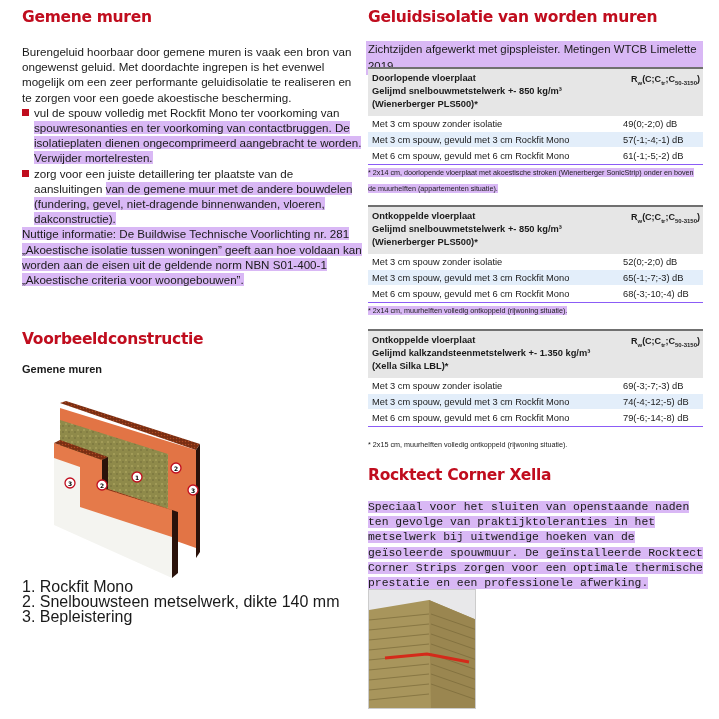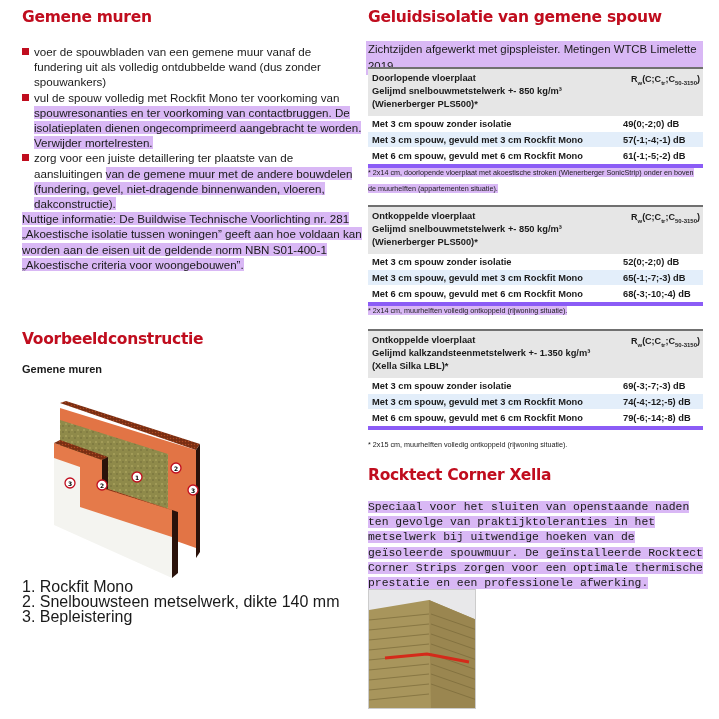--- a/index.html
+++ b/index.html
@@ -19,42 +19,39 @@
     #legend { position: absolute; top: 579px; font-size: 16px; line-height: 15.2px; }
     #h-geluid { position: absolute; top: 8px; font-size: 15.5px; }
     #zicht { position: absolute; top: 41px; left: -2px; width: 337px; font-size: 11.4px; line-height: 17px; padding-left: 2px; }
     .tbl { position: absolute; left: 0; width: 335px; font-size: 9.3px; }
     .tbl .head { background: #e6e6e6; border-top: 2px solid #707070; padding: 3px 14px 5px 4px; position: relative; font-weight: bold; line-height: 13px; }
     .tbl .head .rw { position: absolute; right: 3px; top: 4px; font-size: 9px; }
     .tbl .head .rw sub { font-size: 6px; }
     .tbl .row { display: flex; justify-content: space-between; padding: 0 4px; height: 16px; line-height: 16px; border-bottom: 1px solid #fff; }
     .tbl .row.alt { background: #e3eefa; }
     .tbl .row .val { width: 76px; }
-    .tbl .rows { border-bottom: 4px solid #8b5cf6; font-weight: bold; }
+    .tbl .rows { border-bottom: 1px solid #8b5cf6; }
     .note { font-size: 7.2px; line-height: 16px; }
     #tbl1 { top: 67px; }
     #tbl2 { top: 205px; }
     #tbl3 { top: 329px; }
     #note1 { position: absolute; top: 165px; width: 335px; }
     #note2 { position: absolute; top: 303px; }
     #note3 { position: absolute; top: 425px; margin-top: 12px; }
     #h-rocktect { position: absolute; top: 466px; font-size: 15.5px; }
     #rocktect-text { position: absolute; top: 500px; font-size: 11.4px; line-height: 15.2px; width: 335px; font-family: Liberation Mono, monospace; }
     #photo { position: absolute; top: 589px; left: 0; width: 108px; height: 120px; border: 1px solid #ccc; overflow: hidden; background: #b5a06a; }
   </style>
 </head>
 <body>
 
 <div class="col-left">
   <h2 id="h-gemene">Gemene muren</h2>
   <div id="intro">
-    <div class="bullet">
-      <span class="sq"></span>
-      <span>voer de spouwbladen van een gemene muur vanaf de fundering uit als volledig ontdubbelde wand (dus zonder spouwankers)</span>
-    </div>
+    <p>Burengeluid hoorbaar door gemene muren is vaak een bron van ongewenst geluid. Met doordachte ingrepen is het evenwel mogelijk om een zeer performante geluidisolatie te realiseren en te zorgen voor een goede akoestische bescherming.</p>
     <div class="bullet">
       <span class="sq"></span>
       <span>vul de spouw volledig met Rockfit Mono ter voorkoming van</span>
       <span class="hl">spouwresonanties en ter voorkoming van contactbruggen. De isolatieplaten dienen ongecomprimeerd aangebracht te worden. Verwijder mortelresten.</span>
     </div>
     <div class="bullet">
       <span class="sq"></span>
       <span>zorg voor een juiste detaillering ter plaatste van de aansluitingen</span>
       <span class="hl">van de gemene muur met de andere bouwdelen (fundering, gevel, niet-dragende binnenwanden, vloeren, dakconstructie).</span>
     </div>
@@ -106,21 +103,21 @@
   </svg>
 
   <div id="legend">
     <div>1. Rockfit Mono</div>
     <div>2. Snelbouwsteen metselwerk, dikte 140 mm</div>
     <div>3. Bepleistering</div>
   </div>
 </div>
 
 <div class="col-right">
-  <h2 id="h-geluid">Geluidsisolatie van gemene spouw</h2>
+  <h2 id="h-geluid">Geluidsisolatie van worden muren</h2>
   <div id="zicht" class="hl">Zichtzijden afgewerkt met gipspleister. Metingen WTCB Limelette 2019.</div>
 
   <div class="tbl" id="tbl1">
     <div class="head">
       <div>Doorlopende vloerplaat</div>
       <div>Gelijmd snelbouwmetstelwerk +- 850 kg/m³</div>
       <div>(Wienerberger PLS500)*</div>
       <div class="rw"><span>R</span><sub>w</sub><span>(C;C</span><sub>tr</sub><span>;C</span><sub>50-3150</sub><span>)</span></div>
     </div>
     <div class="rows">

